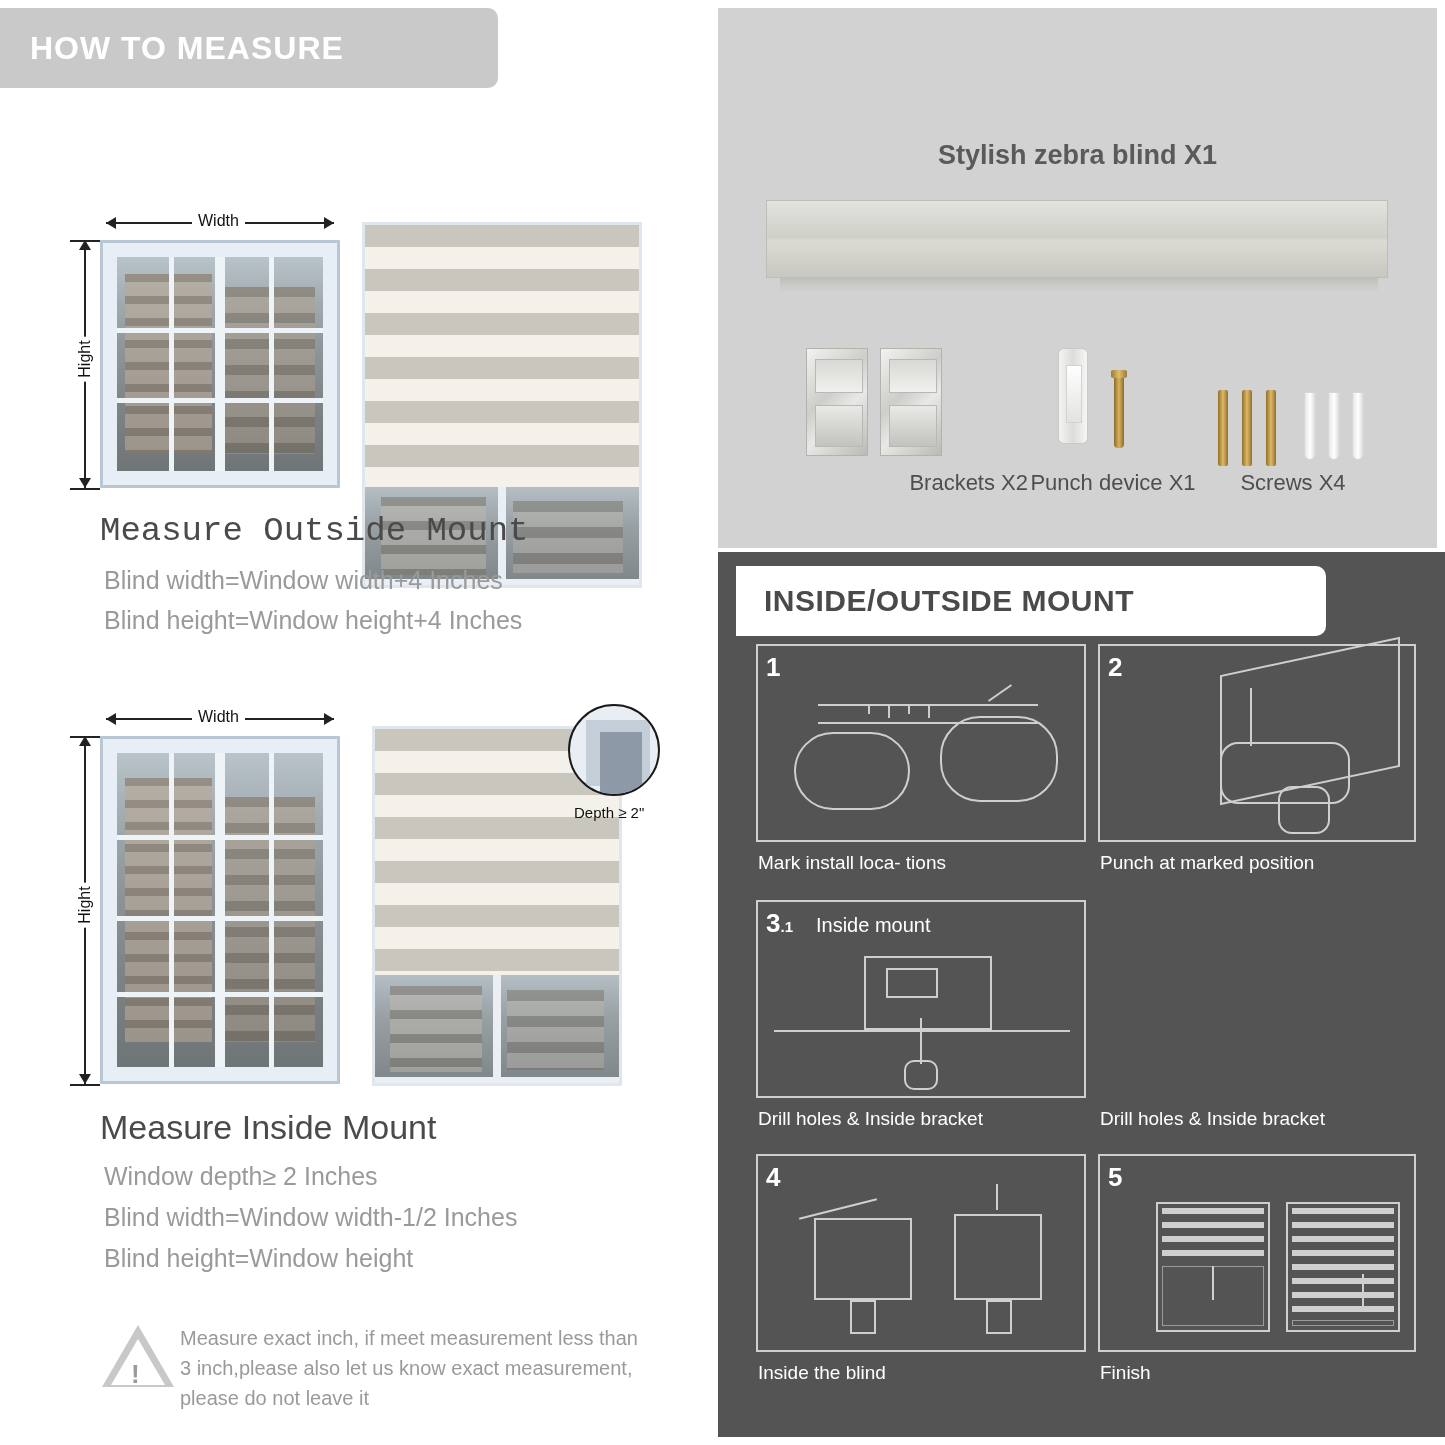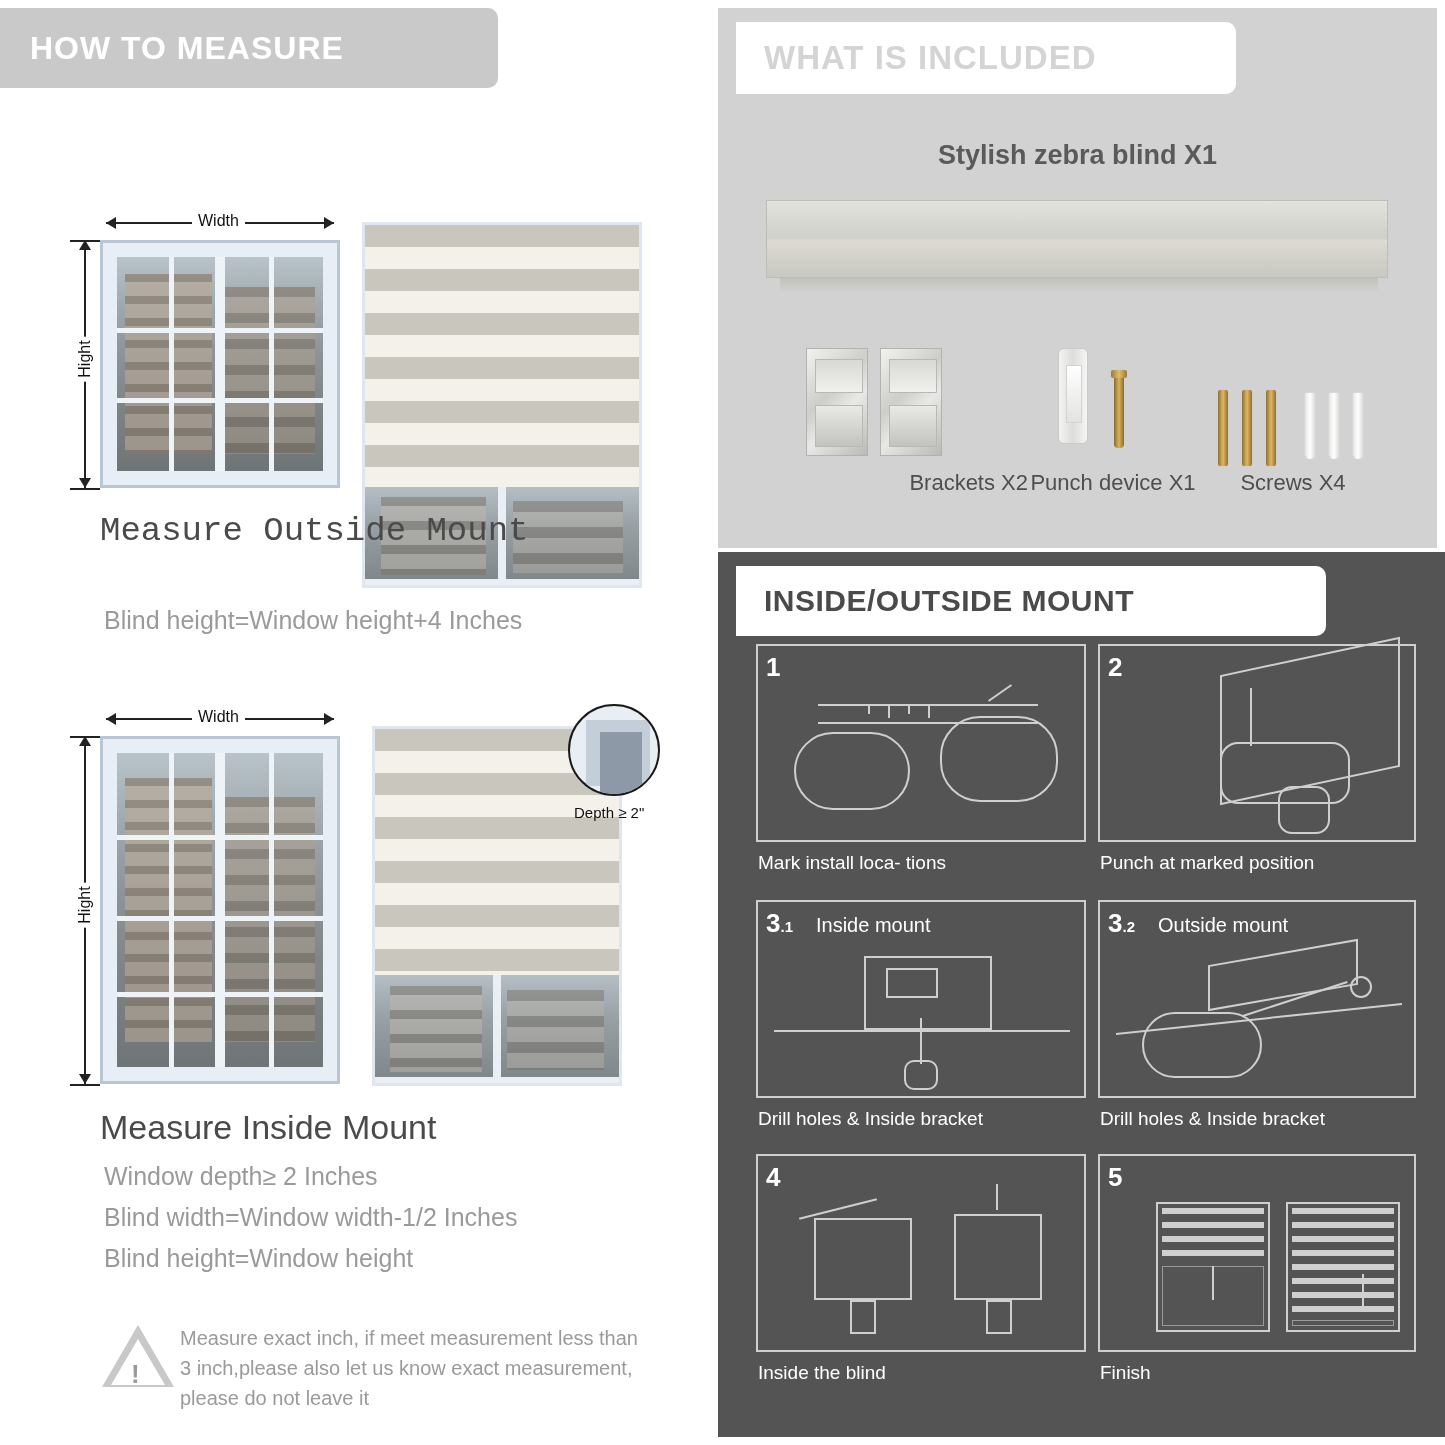--- a/index.html
+++ b/index.html
@@ -271,20 +271,21 @@
       <div class="blindimg" style="left:362px;top:122px;width:280px;height:366px;">
         <div class="blind-fabric" style="height:268px;"></div>
         <div class="blind-window" style="height:98px;">
           <div class="sashline" style="left:50%;margin-left:-4px;top:0;bottom:0;width:8px;"></div>
           <div class="sashline" style="left:0;right:0;bottom:0;height:6px;"></div>
         </div>
       </div>
     </div>
 
     <div class="heading" style="left:100px;top:512px;font-family:Liberation Mono, monospace;">Measure Outside Mount</div>
+    <div class="bullet" style="left:104px;top:566px;">Blind width=Window width+4 Inches</div>
     <div class="bullet" style="left:104px;top:606px;">Blind height=Window height+4 Inches</div>
 
     <div class="measure-block" style="left:0;top:696px;width:712px;height:400px;">
 
       <div class="dim-v" style="left:106px;top:12px;height:28px;"></div>
       <div class="dim-v" style="left:334px;top:12px;height:28px;"></div>
       <div class="dim-h dimline" style="left:106px;top:22px;width:228px;"></div>
       <div class="arrowL" style="left:106px;top:17px;"></div>
       <div class="arrowR" style="left:324px;top:17px;"></div>
       <div class="dim-label" style="left:192px;top:12px;">Width</div>
@@ -332,23 +333,20 @@
 
     <div class="warn" style="left:100px;top:1315px;width:560px;height:110px;">
       <div class="warn-tri" style="left:2px;top:10px;"></div>
       <div class="warn-tri-in" style="left:11px;top:24px;"></div>
       <div class="warn-excl" style="left:31px;top:44px;">!</div>
       <div class="warn-text" style="left:80px;top:8px;">Measure exact inch, if meet measurement less than 3 inch,please also let us know exact measurement, please do not leave it</div>
     </div>
   </div>
 
   <div class="right-top">
-    <div class="hdr-right">
-      <span>WHAT IS INCLUDED</span>
-    </div>
 
     <div class="included-title">Stylish zebra blind X1</div>
 
     <div class="blind-bar"></div>
     <div class="blind-bar-shadow"></div>
 
     <div class="bracket" style="left:88px;top:340px;"></div>
     <div class="bracket" style="left:162px;top:340px;"></div>
     <div class="part-cap" style="left:40px;top:462px;width:270px;text-align:right;">Brackets X2</div>
 
@@ -403,31 +401,20 @@
       <div class="sketch">
         <div class="sk" style="left:106px;top:54px;width:128px;height:74px;"></div>
         <div class="sk" style="left:128px;top:66px;width:52px;height:30px;"></div>
         <div class="sk-line" style="left:16px;top:128px;width:296px;"></div>
         <div class="sk-line-v" style="left:162px;top:116px;height:46px;"></div>
         <div class="sk-round" style="left:146px;top:158px;width:34px;height:30px;border-radius:10px;"></div>
       </div>
     </div>
     <div class="step-cap" style="left:40px;top:556px;">Drill holes &amp;  Inside bracket</div>
 
-    <div class="step" style="left:380px;top:348px;width:318px;height:198px;">
-      <span class="step-num"><span>3</span><small>.2</small></span>
-      <span class="step-inlabel">Outside mount</span>
-      <div class="sketch">
-        <div class="sk" style="left:108px;top:50px;width:150px;height:46px;transform:skewY(-10deg);"></div>
-        <div class="sk-line" style="left:16px;top:116px;width:286px;transform:skewY(-6deg);"></div>
-        <div class="sk-round" style="left:42px;top:110px;width:120px;height:66px;border-radius:34px;"></div>
-        <div class="sk-line" style="left:140px;top:96px;width:110px;transform:rotate(-18deg);"></div>
-        <div class="sk-round" style="left:250px;top:74px;width:22px;height:22px;"></div>
-      </div>
-    </div>
     <div class="step-cap" style="left:382px;top:556px;">Drill holes &amp;  Inside bracket</div>
 
     <div class="step" style="left:38px;top:602px;width:330px;height:198px;">
       <span class="step-num">4</span>
       <div class="sketch">
         <div class="sk" style="left:56px;top:62px;width:98px;height:82px;"></div>
         <div class="sk" style="left:92px;top:144px;width:26px;height:34px;"></div>
         <div class="sk-line" style="left:40px;top:52px;width:80px;transform:rotate(-14deg);"></div>
         <div class="sk" style="left:196px;top:58px;width:88px;height:86px;"></div>
         <div class="sk" style="left:228px;top:144px;width:26px;height:34px;"></div>

